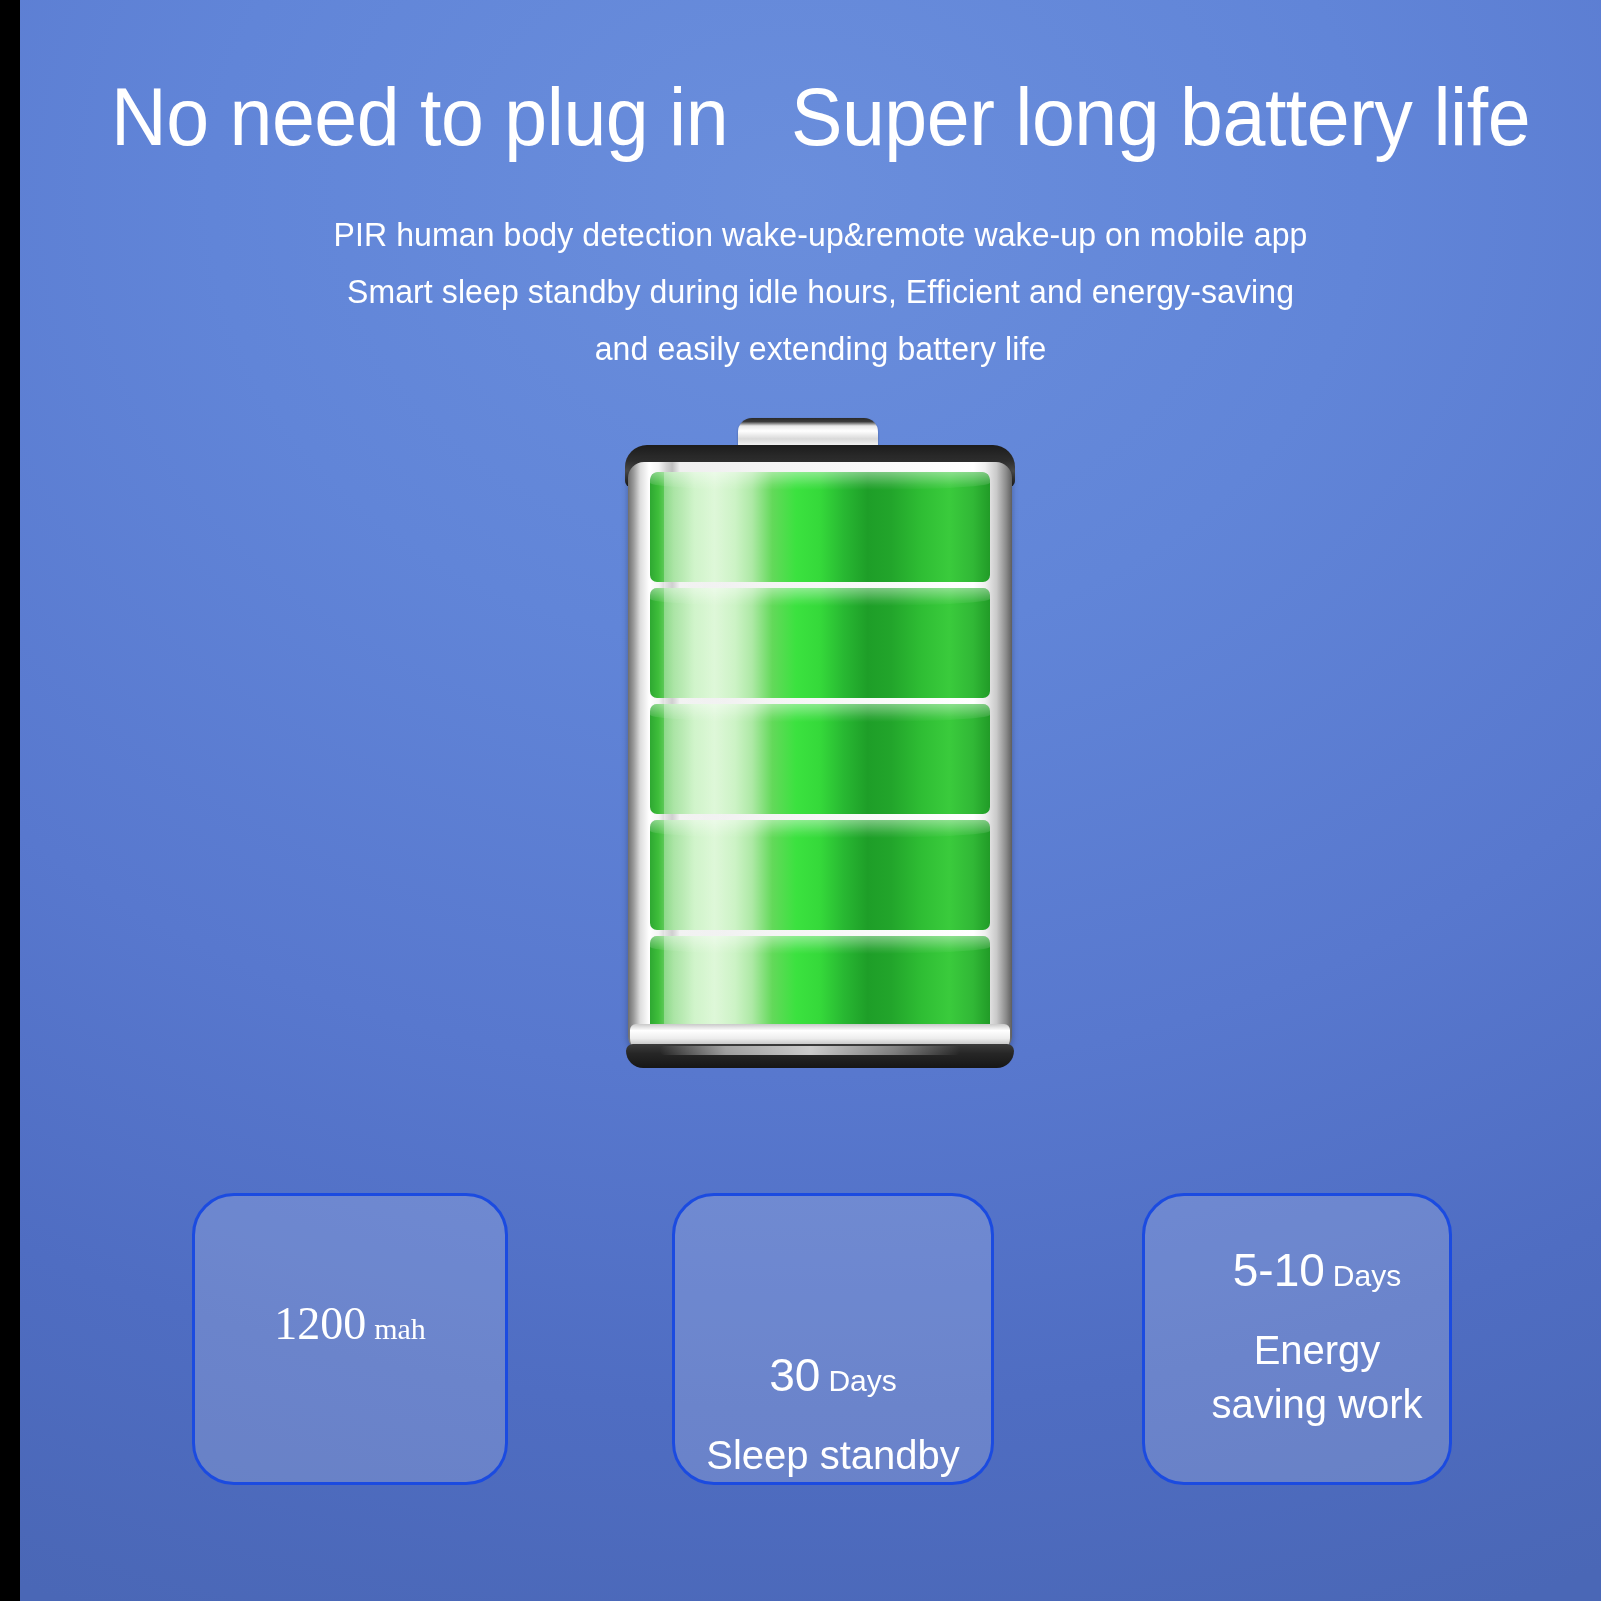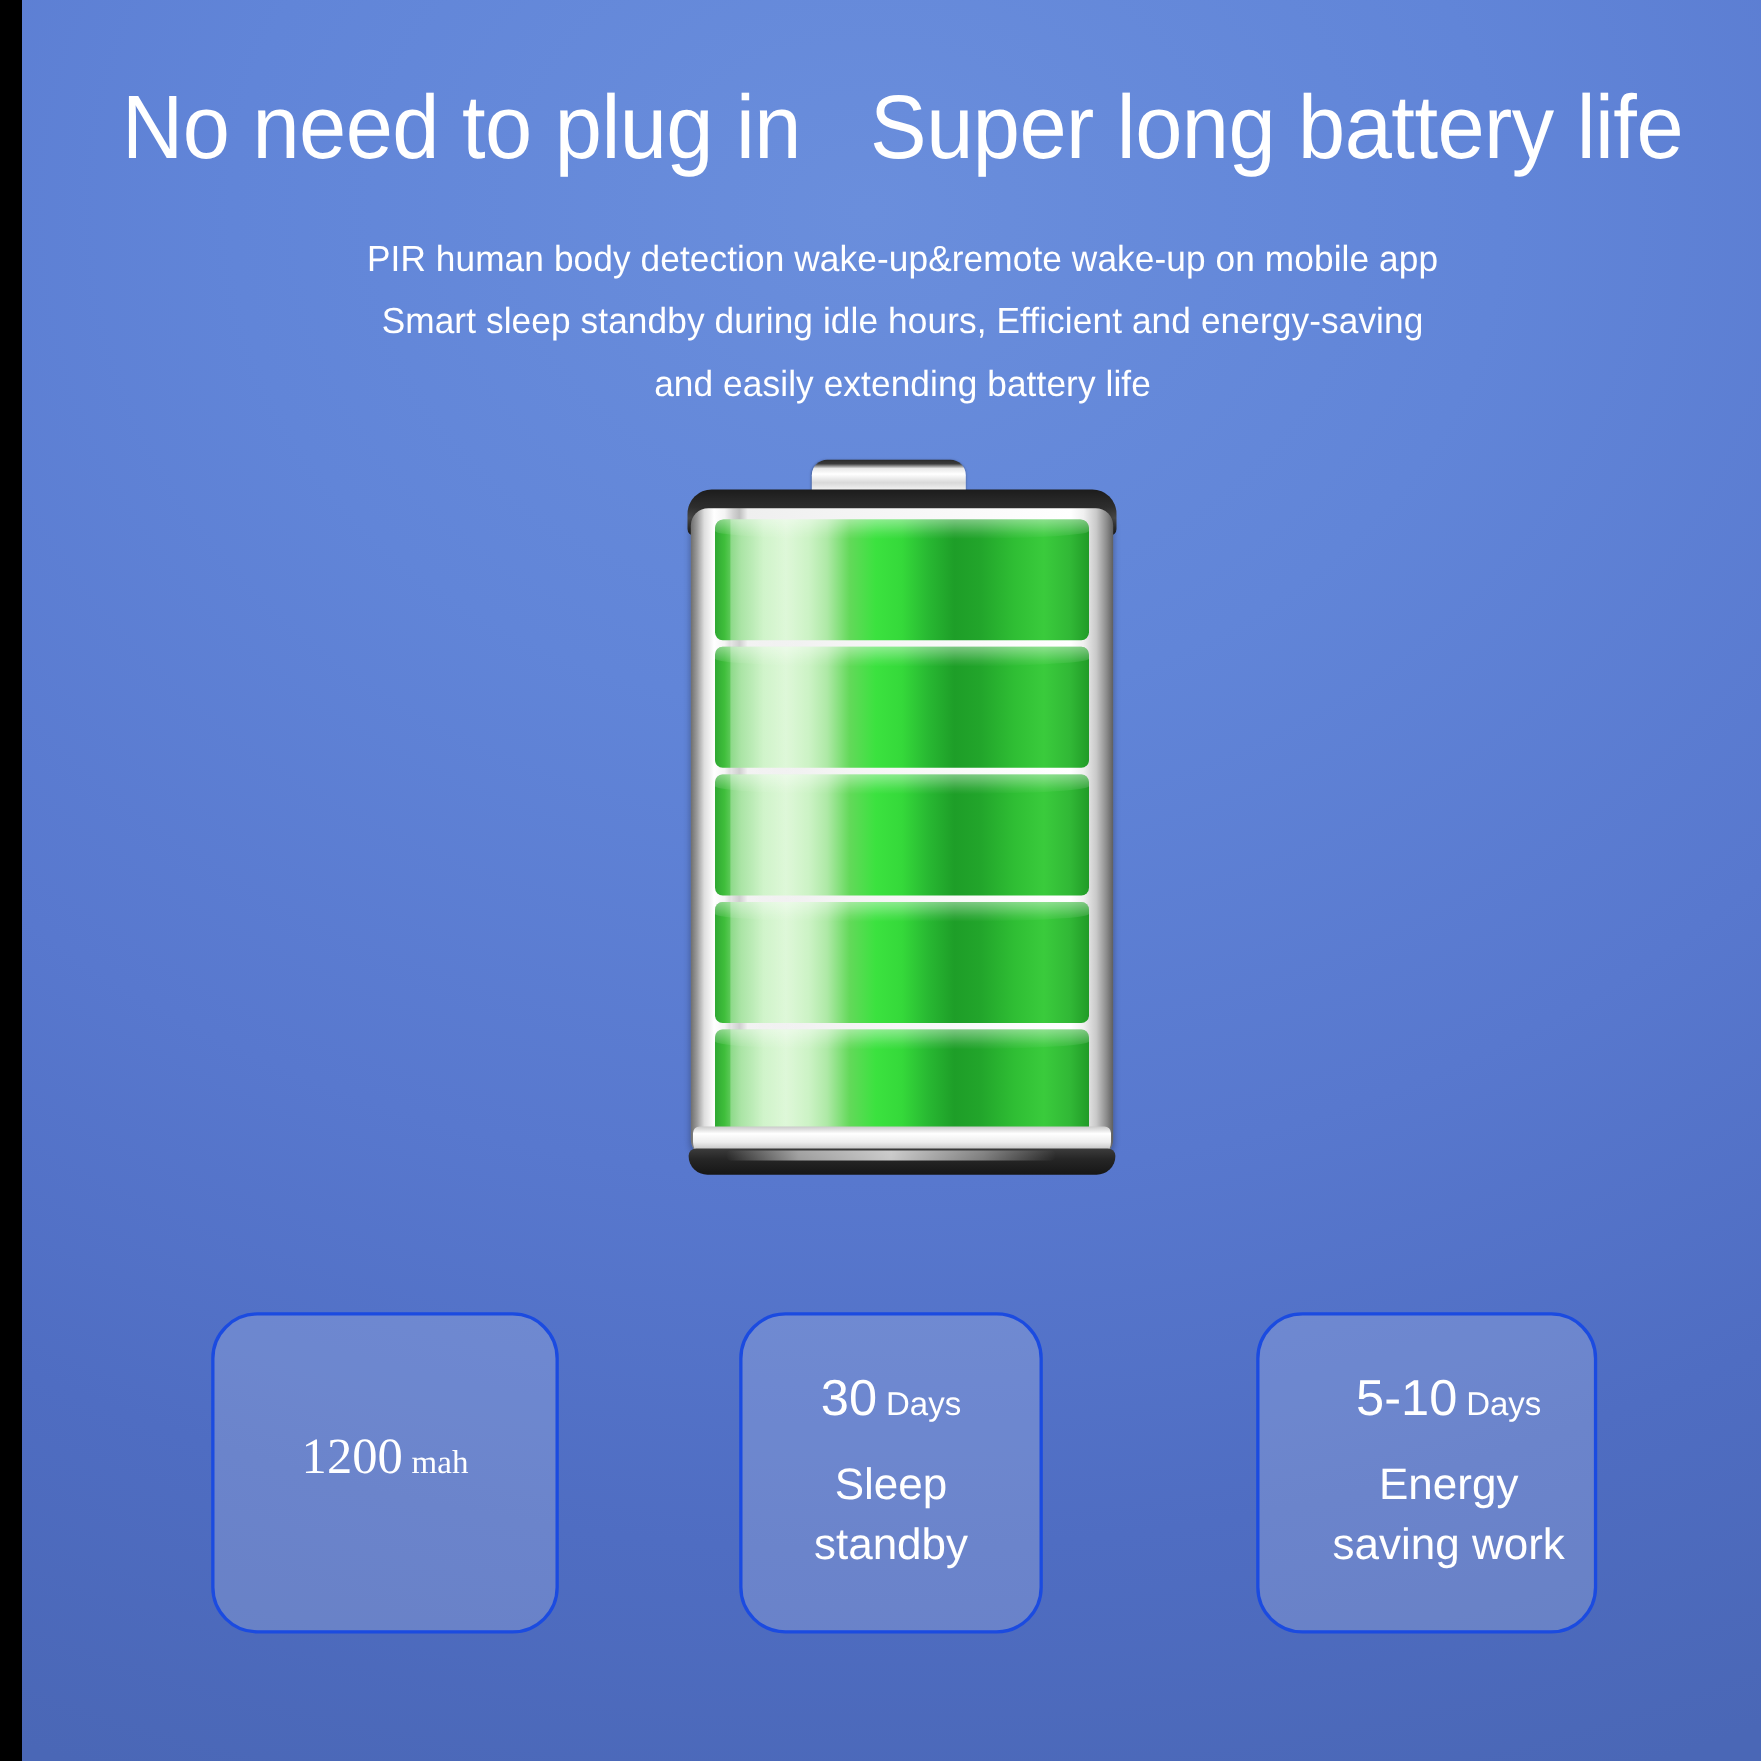--- a/index.html
+++ b/index.html
@@ -258,21 +258,21 @@
     background: rgba(255,255,255,0.16);
     box-sizing: border-box;
     display: flex;
     flex-direction: column;
     align-items: center;
     justify-content: center;
     color: #FFFFFF;
     text-align: center;
   }
   .card.k1 { left: 172px;  width: 316px; font-family: Liberation Serif, serif; }
-  .card.k2 { left: 652px;  width: 276px; }
+  .card.k2 { left: 652px;  width: 322px; justify-content: flex-end; }
   .card.k3 { left: 1122px; width: 310px; padding-left: 40px; }
 
   .card-value {
     font-size: 46px;
     line-height: 1;
     font-weight: 400;
     margin-bottom: 30px;
     white-space: nowrap;
   }
   .card-value .unit {

